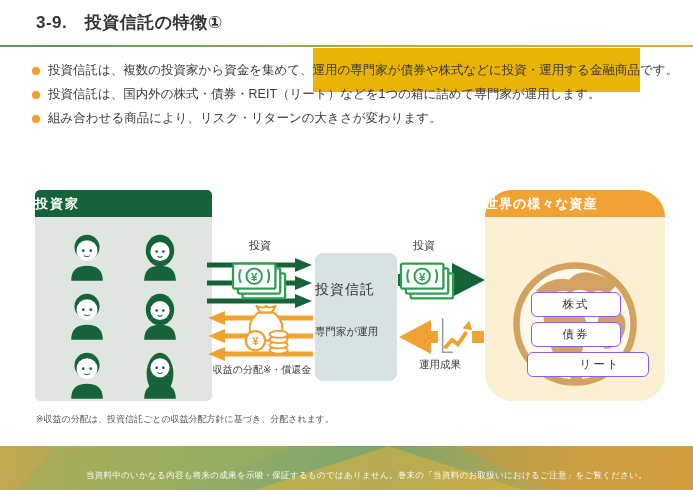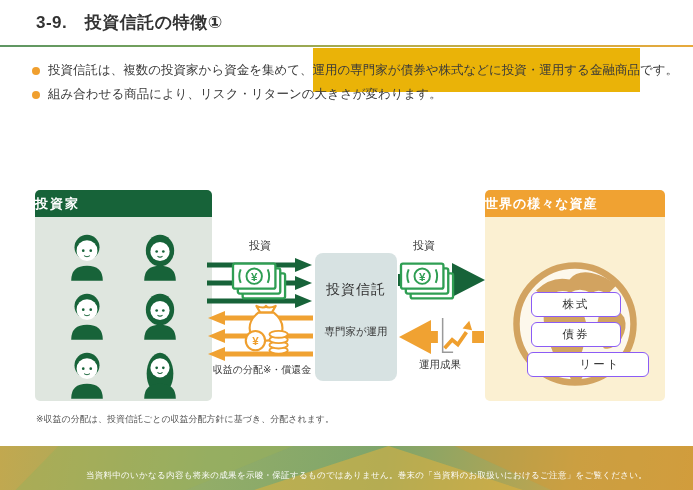--- a/index.html
+++ b/index.html
@@ -37,26 +37,26 @@
   .investors-box .box-header { background:#176339; }
   .investors-body {
     height:184px; background:#dfe6df;
     display:grid; grid-template-columns:1fr 1fr; grid-template-rows:1fr 1fr 1fr;
     justify-items:center; align-items:end; padding:10px 16px 10px; box-sizing:border-box; row-gap:5px;
   }
   .person { width:50px; height:54px; }
 
   .trust-box {
     left:315px; top:253px; width:82px; height:128px; background:#d7e2e2;
-    border-radius:8px; text-align:center;
+    border-radius:8px; 
   }
   .trust-title { margin-top:28px; font-size:14px; letter-spacing:1px; color:#333; }
   .trust-sub { margin-top:26px; font-size:10.5px; color:#333; }
 
-  .assets-box { left:485px; top:190px; width:180px; height:211px; }
+  .assets-box { left:485px; top:190px; width:180px; height:211px;border-radius:27px; }
   .assets-box .box-header { background:#f0a232; letter-spacing:1px; }
   .assets-body { position:relative; height:184px; background:#fbf0d2; }
   .globe { position:absolute; left:25px; top:42px; width:130px; height:130px; }
   .asset-label {
     position:absolute; left:46px; width:88px; height:23px; line-height:23px;
     background:#ffffff; border:1px solid #8b5cf6; border-radius:6px;
     font-size:11.5px; text-align:center; color:#333; letter-spacing:2px;
   }
   .asset-label.a0 { top:75px; }
   .asset-label.a1 { top:105px; }
@@ -93,20 +93,24 @@
   <div class="title">3-9.　投資信託の特徴①</div>
   <div class="title-rule"></div>
 
   <div class="bullets">
     <div class="bullet">
       <span class="dot"></span>
       <span><span>投資信託は、複数の投資家から資金を集めて、</span><span class="hl">運用の専門家が債券や株式などに投資・運用する金融商品</span><span>です。</span></span>
     </div>
     <div class="bullet">
       <span class="dot"></span>
+      <span><span>投資信託は、国内外の株式・債券・REIT（リート）などを1つの箱に詰めて専門家が運用します。</span><span></span></span>
+    </div>
+    <div class="bullet">
+      <span class="dot"></span>
       <span><span>組み合わせる商品により、リスク・リターンの大きさが変わります。</span><span></span></span>
     </div>
   </div>
 
   <div class="box investors-box">
     <div class="box-header">投資家</div>
     <div class="investors-body">
       <svg class="person" viewBox="0 0 60 64">
         <circle cx="30" cy="24" r="15" fill="#176339"></circle>
           <circle cx="30" cy="28" r="12.5" fill="#fff"></circle>

